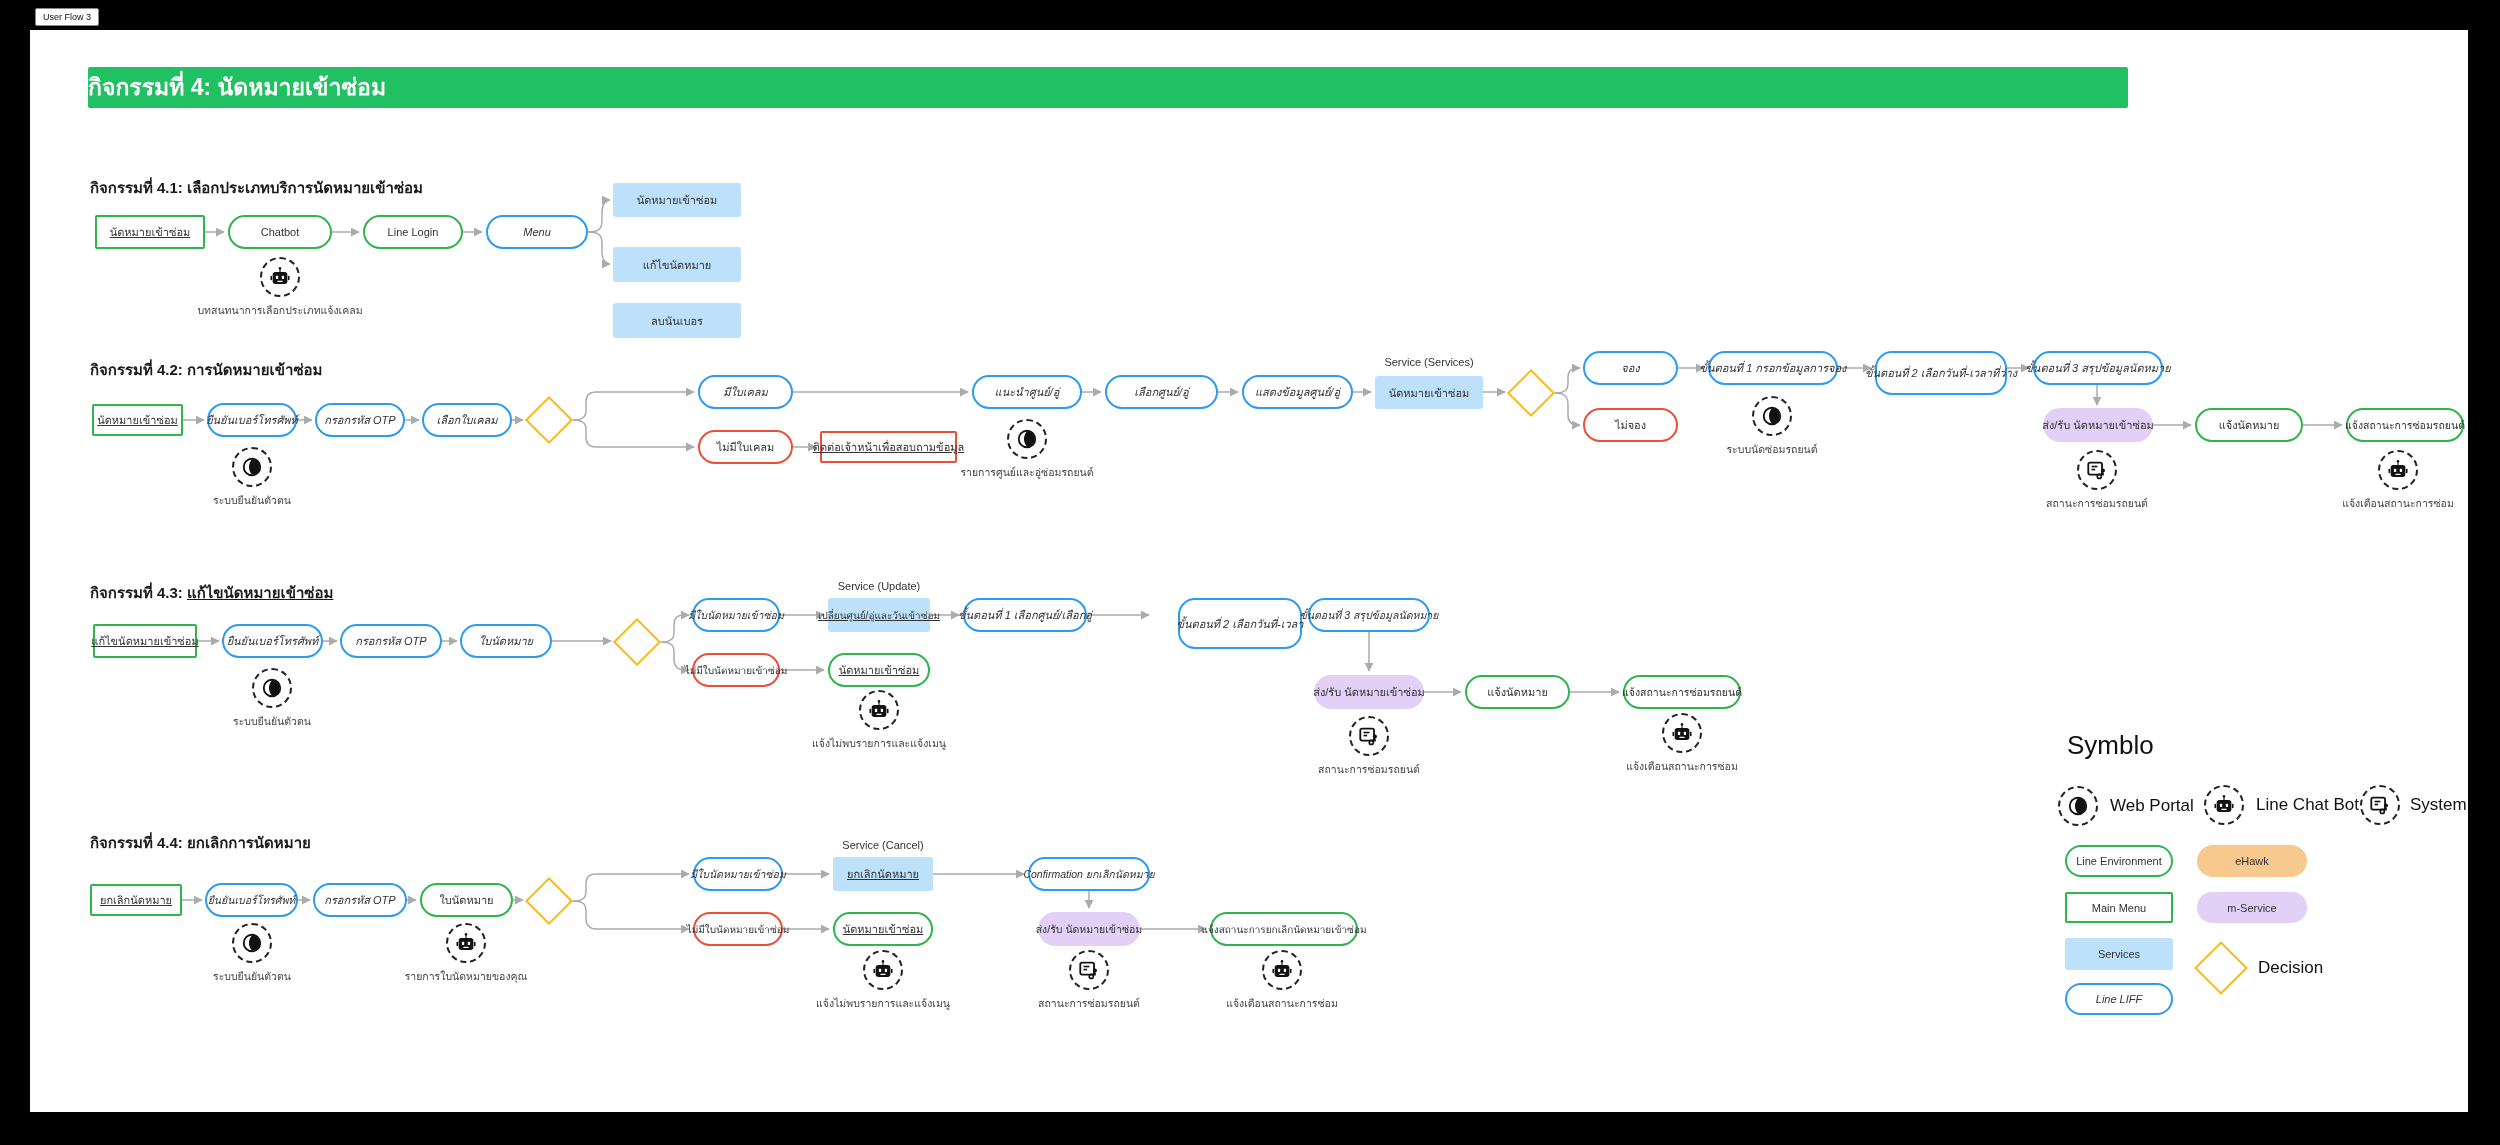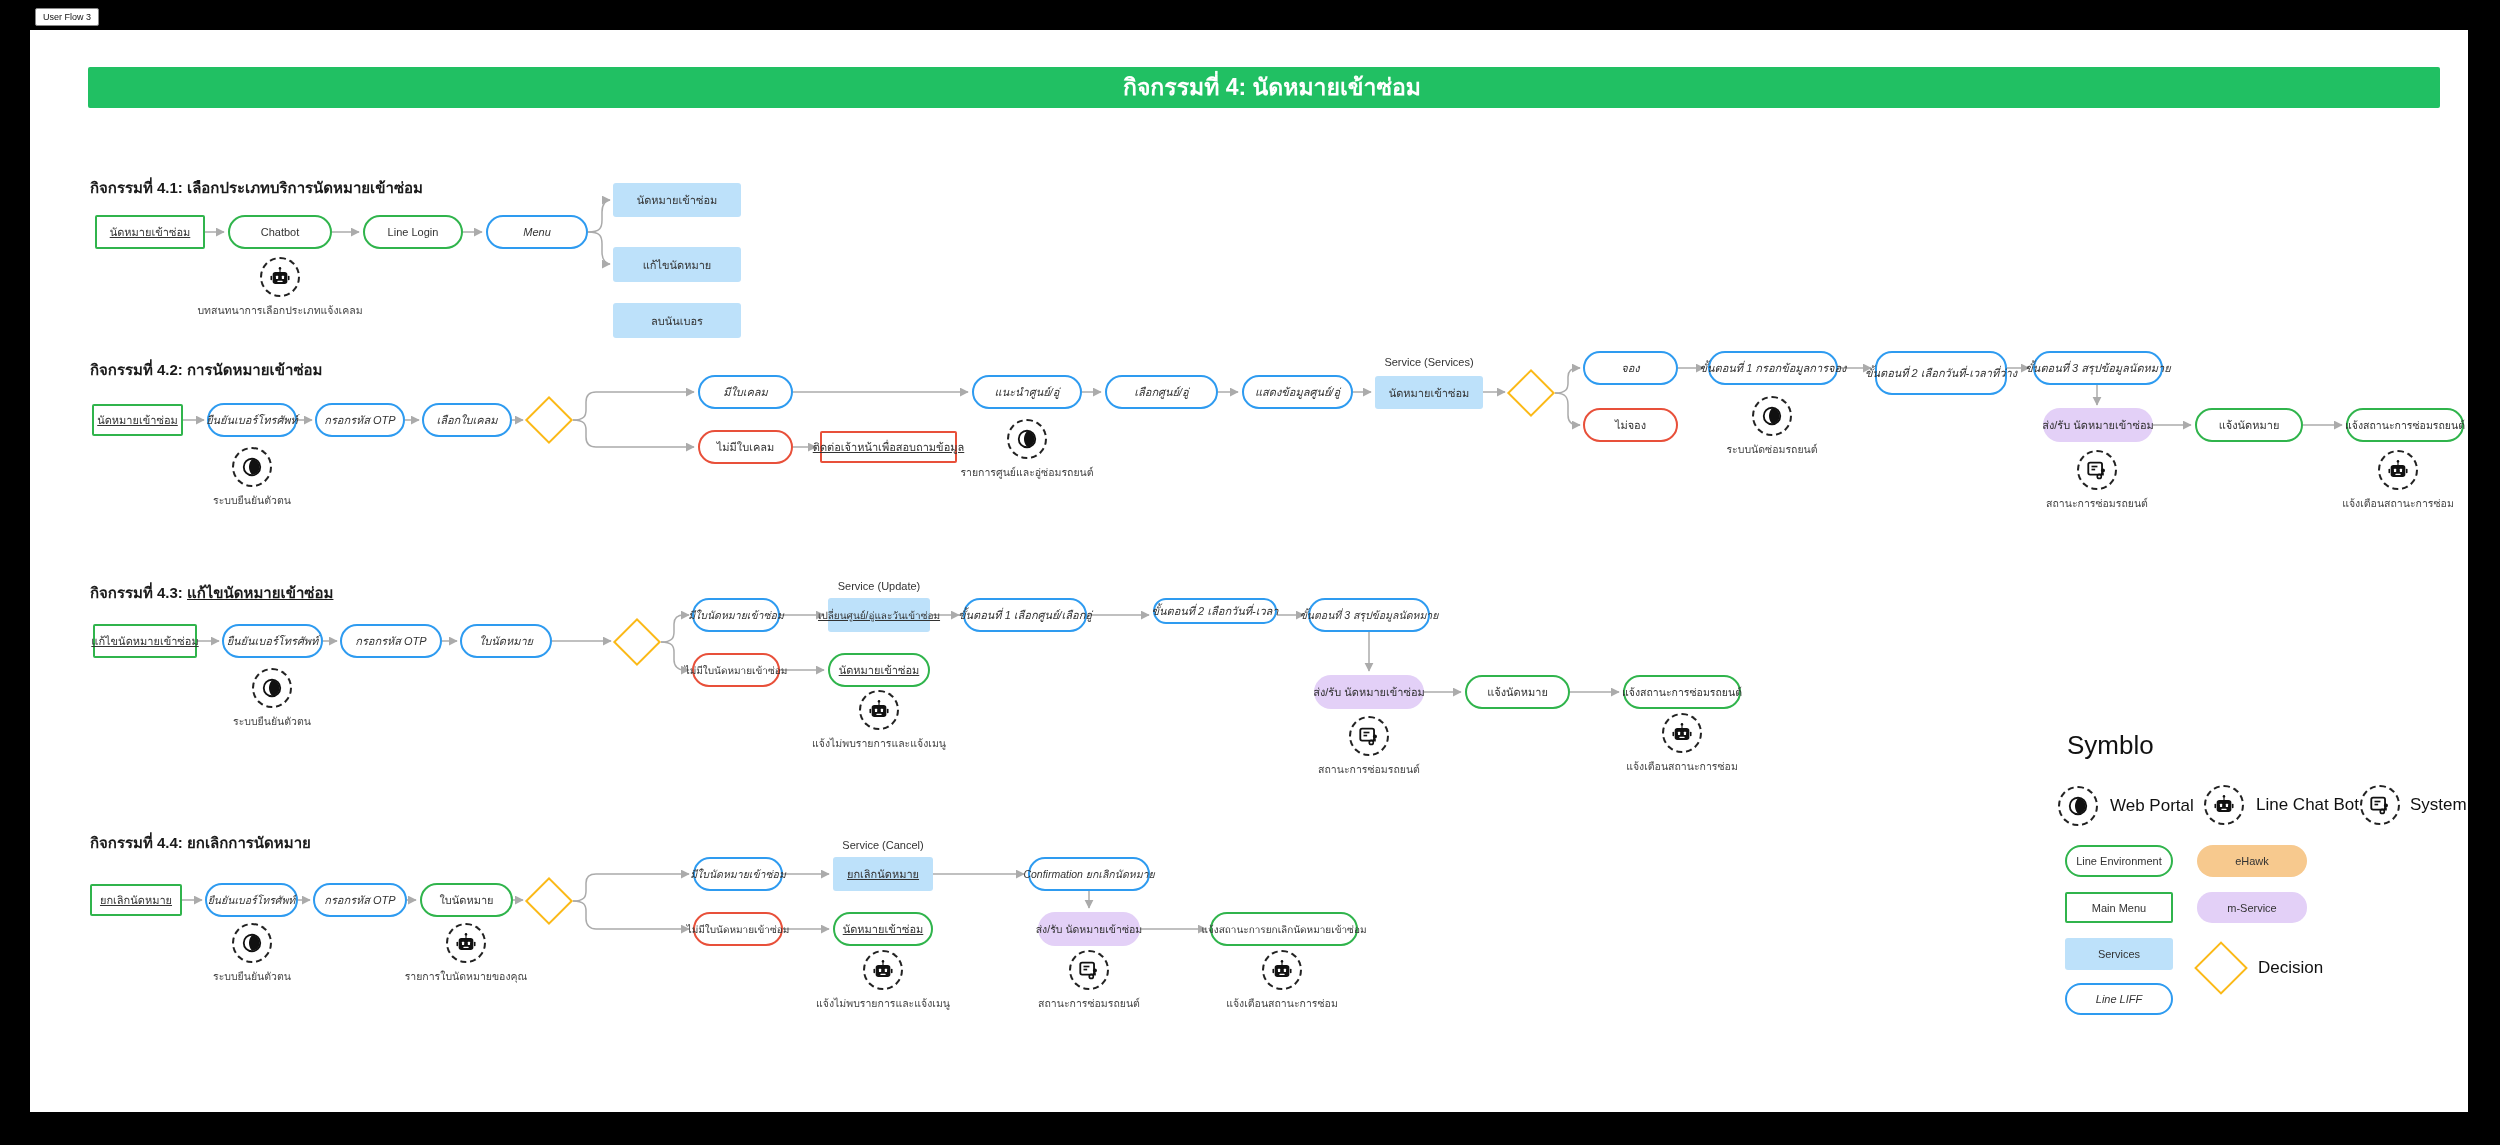--- a/index.html
+++ b/index.html
@@ -1,19 +1,19 @@
 <!DOCTYPE html>
 <html><head>
 <meta charset="utf-8">
 <style>
   html,body{margin:0;padding:0;background:#000;}
   #stage{position:relative;width:2500px;height:1145px;background:#000;font-family:"Liberation Sans","DejaVu Sans",sans-serif;}
   #tab{position:absolute;left:35px;top:8px;background:#fff;border:1px solid #888;color:#111;font-size:9px;padding:3px 7px;border-radius:2px;}
   #canvas{position:absolute;left:30px;top:30px;width:2438px;height:1082px;background:#fff;overflow:hidden;}
-  #hdr{position:absolute;left:58px;top:37px;width:2352px;height:41px;background:#21C063;color:#fff;font-size:23px;font-weight:700;line-height:41px;padding-left:16px;box-sizing:border-box;border-radius:2px;text-align:center;}
+  #hdr{position:absolute;left:58px;top:37px;width:2040px;height:41px;background:#21C063;color:#fff;font-size:23px;font-weight:700;line-height:41px;box-sizing:border-box;border-radius:2px;}
   .sec-title{position:absolute;font-size:15px;font-weight:700;color:#1a1a1a;white-space:nowrap;}
   .node{position:absolute;display:flex;align-items:center;justify-content:center;font-size:11px;color:#333;text-align:center;background:#fff;box-sizing:border-box;white-space:nowrap;padding:0 3px;}
   .stadium{border-radius:17px;}
   .g{border:2px solid #30B44C;}
   .b{border:2px solid #2E9BF0;font-style:italic;}
   .r{border:2px solid #E8503A;}
   .rect{border-radius:2px;}
   .fillblue{background:#BDE1FA;border:none;border-radius:3px;}
   .fillpurple{background:#E3D0F7;border:none;border-radius:17px;}
   .fillorange{background:#F7C98E;border:none;border-radius:16px;}
@@ -195,21 +195,21 @@
     <div class="node g rect u" style="left:63px;top:594px;width:104px;height:34px">แก้ไขนัดหมายเข้าซ่อม</div>
     <div class="node b stadium" style="left:192px;top:594px;width:101px;height:34px">ยืนยันเบอร์โทรศัพท์</div>
     <div class="node b stadium" style="left:310px;top:594px;width:102px;height:34px">กรอกรหัส OTP</div>
     <div class="node b stadium" style="left:430px;top:594px;width:92px;height:34px">ใบนัดหมาย</div>
     <div class="diamond" style="left:590px;top:595px"></div>
     <div class="node b stadium" style="left:662px;top:568px;width:88px;height:34px;font-size:10.5px">มีใบนัดหมายเข้าซ่อม</div>
     <div class="node r stadium" style="left:662px;top:623px;width:88px;height:34px;font-size:10px">ไม่มีใบนัดหมายเข้าซ่อม</div>
     <div class="svc" style="left:849px;top:550px">Service (Update)</div>
     <div class="node fillblue u" style="left:798px;top:568px;width:102px;height:34px;font-size:10px">เปลี่ยนศูนย์/อู่และวันเข้าซ่อม</div>
     <div class="node b stadium" style="left:933px;top:568px;width:124px;height:34px">ขั้นตอนที่ 1 เลือกศูนย์/เลือกอู่</div>
-    <div class="node b stadium" style="left:1123px;top:568px;width:124px;height:26px">ขั้นตอนที่ 2 เลือกวันที่-เวลา</div>
+    <div class="node b stadium" style="left:1148px;top:568px;width:124px;height:51px">ขั้นตอนที่ 2 เลือกวันที่-เวลา</div>
     <div class="node b stadium" style="left:1278px;top:568px;width:122px;height:34px;font-size:10.5px">ขั้นตอนที่ 3 สรุปข้อมูลนัดหมาย</div>
     <div class="node g stadium u" style="left:798px;top:623px;width:102px;height:34px">นัดหมายเข้าซ่อม</div>
     <div class="node fillpurple" style="left:1284px;top:645px;width:110px;height:34px">ส่ง/รับ นัดหมายเข้าซ่อม</div>
     <div class="node g stadium" style="left:1435px;top:645px;width:105px;height:34px">แจ้งนัดหมาย</div>
     <div class="node g stadium" style="left:1593px;top:645px;width:118px;height:34px;font-size:10.5px">แจ้งสถานะการซ่อมรถยนต์</div>
     <div class="icon" style="left:222px;top:638px">
         <svg>
           <use href="#ic-globe"></use>
         </svg>
       </div>

